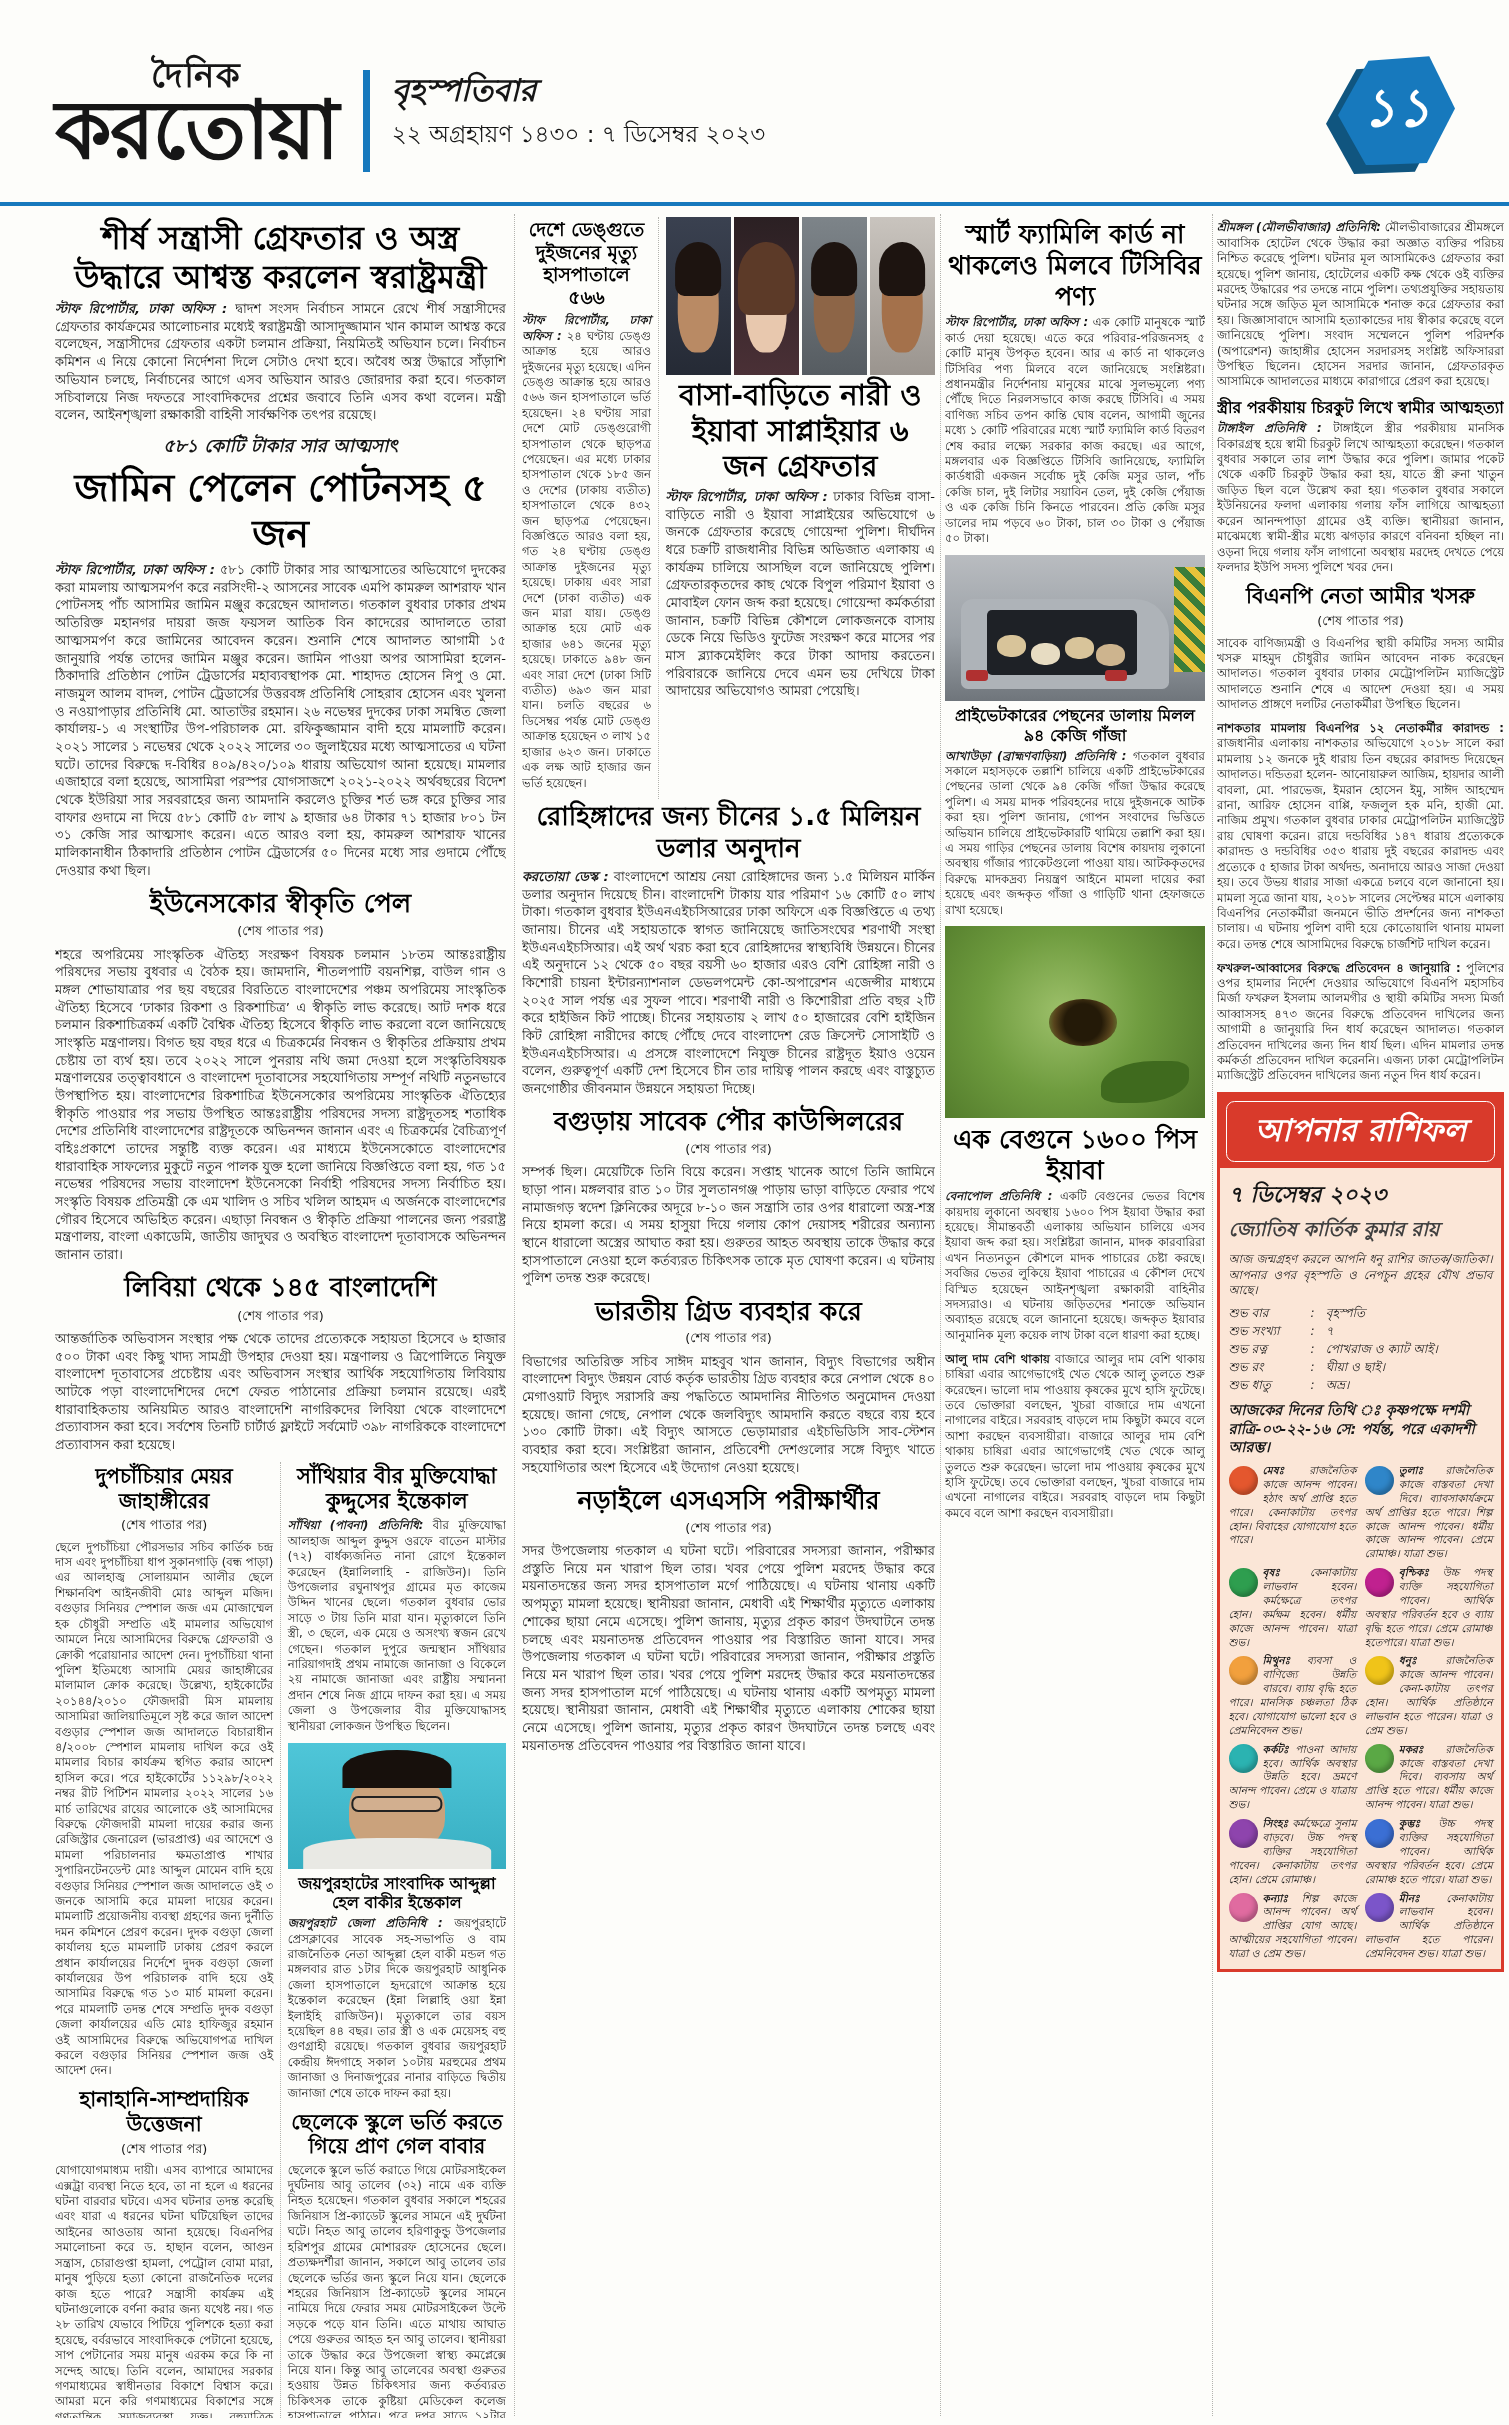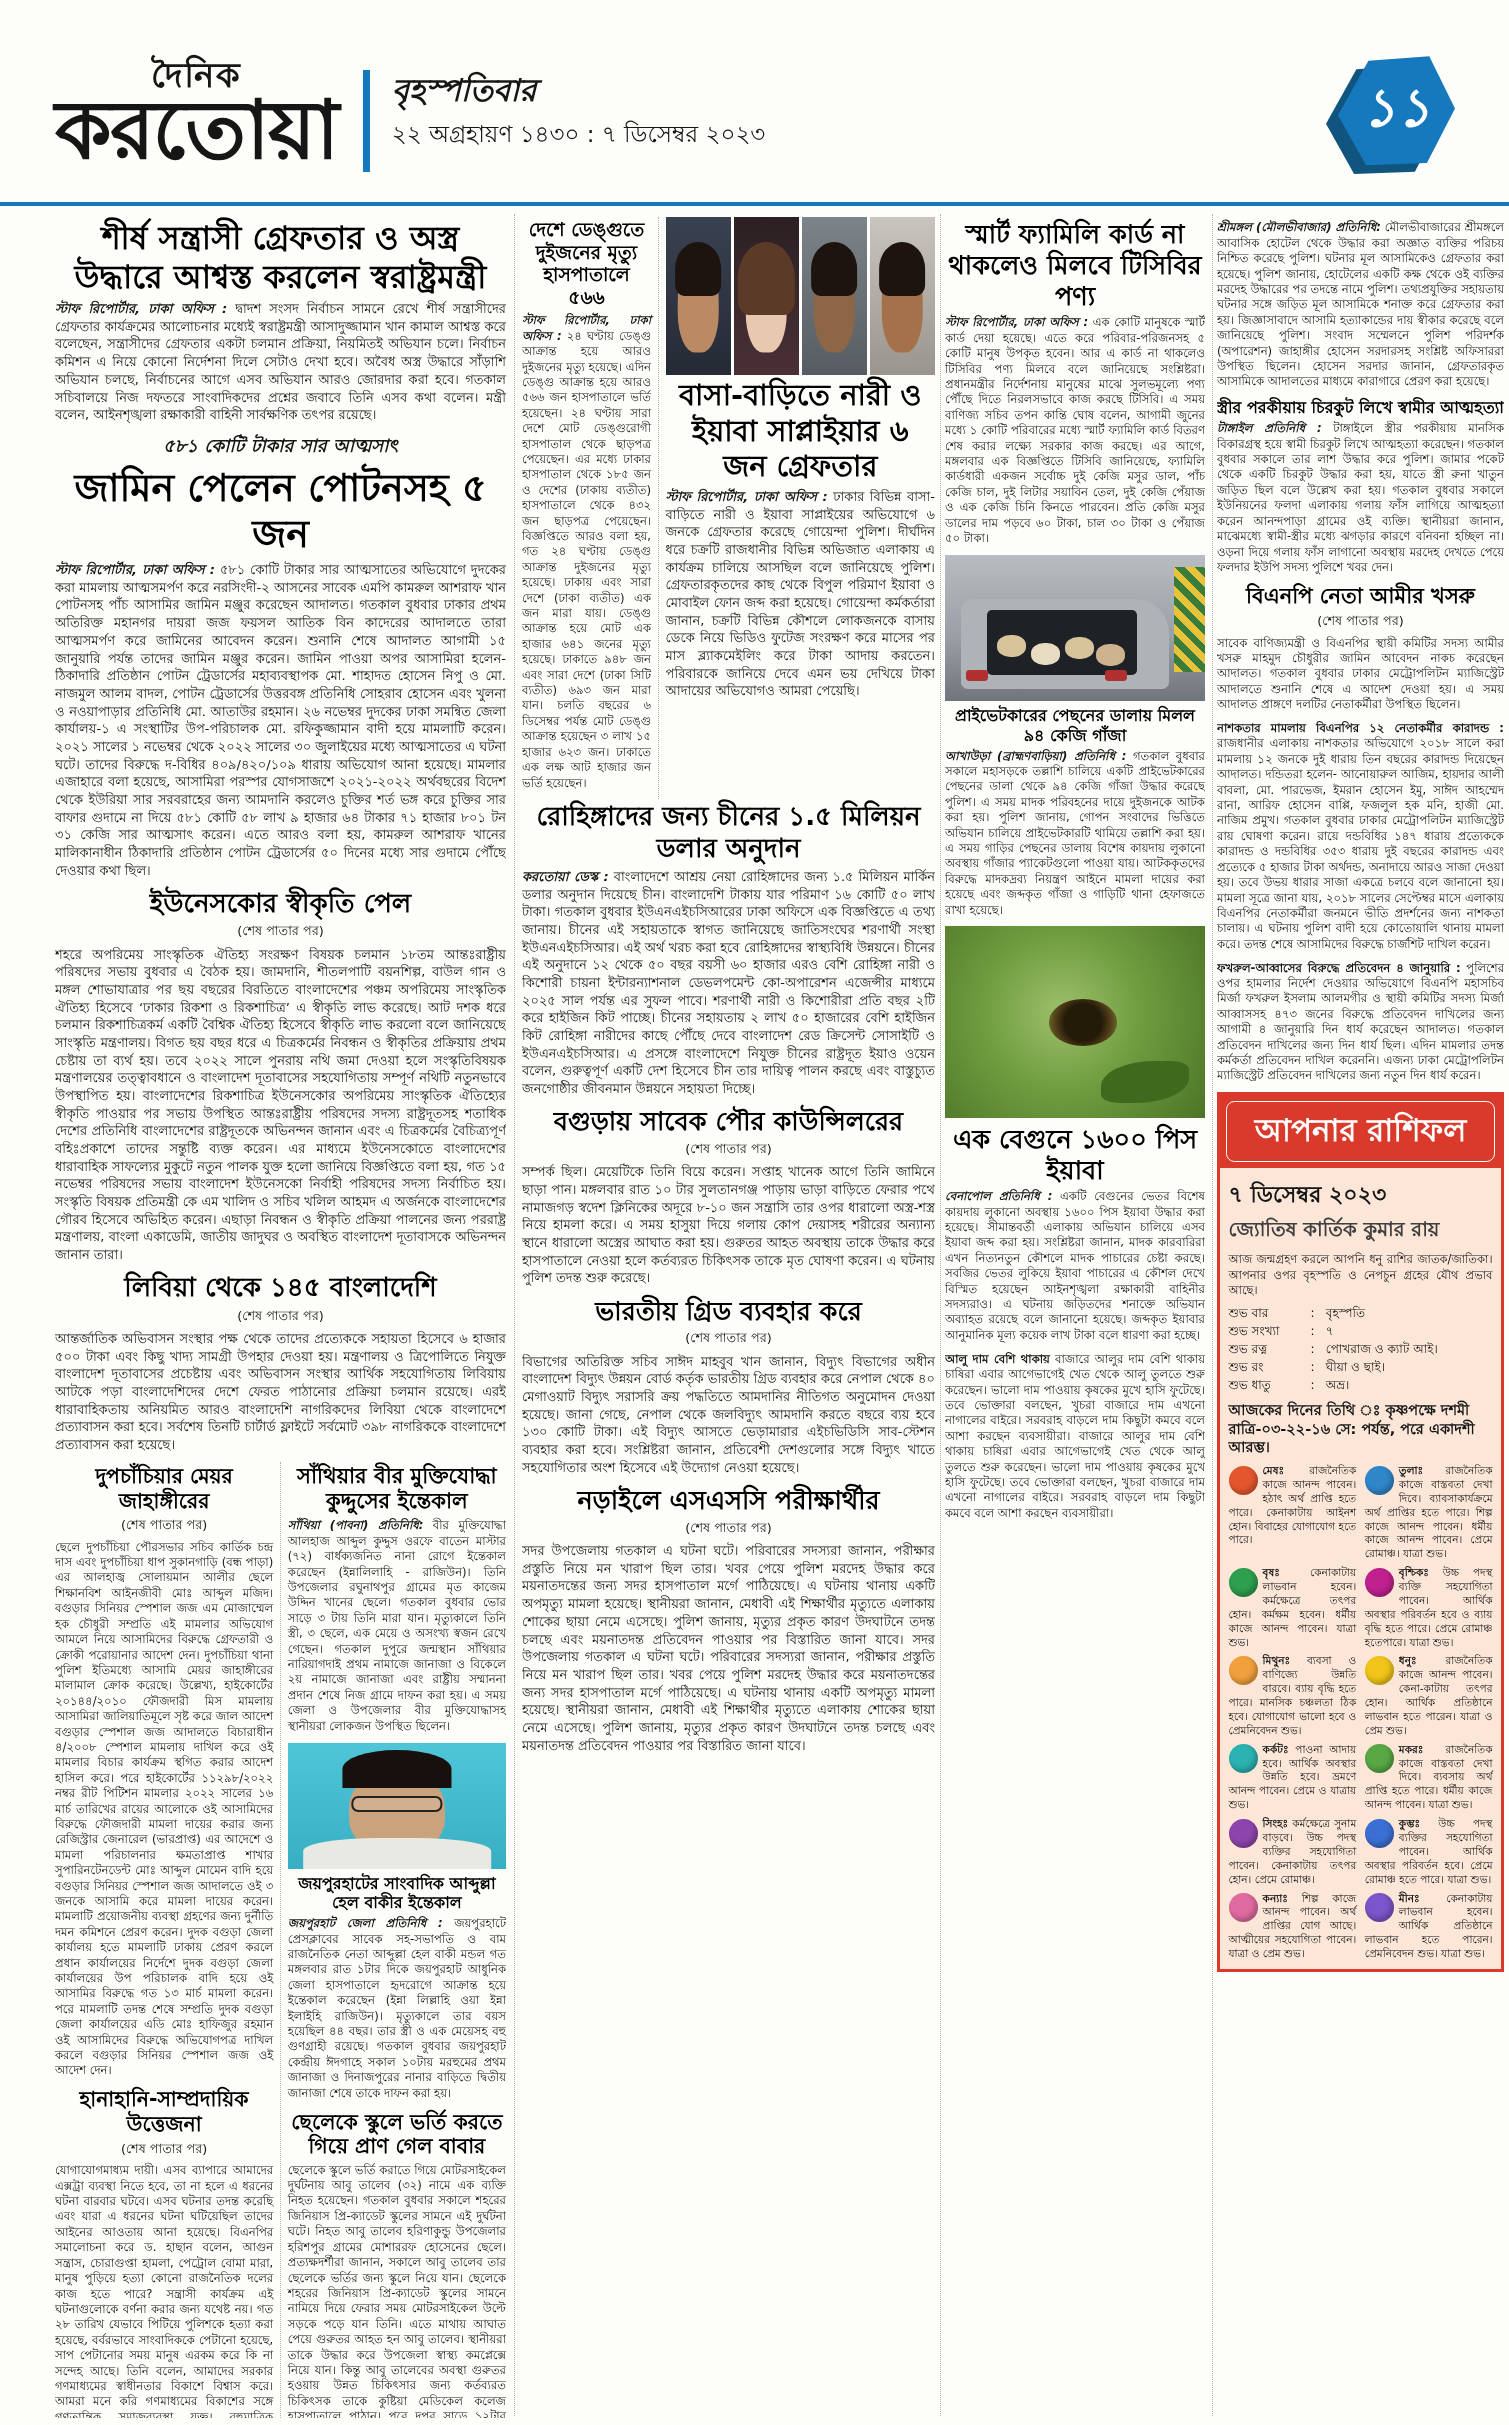--- a/index.html
+++ b/index.html
@@ -79,21 +79,21 @@
         border-radius:46% 46% 40% 40%;background:#caa27c;}
   .por-hair{position:absolute;left:50%;top:6%;transform:translateX(-50%);width:50%;height:30%;
         border-radius:50% 50% 0 0;background:#17100c;}
   .por-shirt{position:absolute;left:50%;bottom:-2%;transform:translateX(-50%);width:86%;height:26%;
         border-radius:40% 40% 0 0;background:#e9e9e4;}
   .por-glass{position:absolute;left:50%;top:42%;transform:translateX(-50%);width:40%;height:10%;
         border:2.6px solid #222;border-radius:6.8px;background:rgba(255,255,255,.15);}
   .brownph{width:126px;height:162px;flex:none;background:linear-gradient(#8a6f5a,#5c463a);margin-left:5.1px;}
   .brownph .por-head{background:#b98a64;} .brownph .por-shirt{background:#30343c;}
   
-  .horo{border:3.4px solid #d93a2b;background:#fbe6d7;margin-top:6.8px;}
+  .horo{border:3.4px solid #d93a2b;background:#fbe6d7;margin-top:6.8px;font-style:italic;}
   .horo-head{background:#d93a2b;padding:6px;}
   .horo-head .inner{border:1.7px solid #fff;border-radius:8.5px;text-align:center;
         color:#fff;font-size:31px;font-weight:900;padding:3.4px 0;}
   .horo-bodyw{padding:6.8px 8.5px 8.5px;}
   .horo-date{font-size:22px;font-weight:800;margin:1.7px 0 1.7px;}
   .horo-astro{font-size:19.6px;font-weight:800;color:#404040;margin:0 0 5px;}
   .horo-intro{font-size:11.5px;line-height:1.35;margin:0 0 5.1px;text-align:justify;}
   .attr{display:flex;font-size:12px;line-height:1.5;}
   .attr .lab{width:82px;flex:none;}
   .attr .col{width:15.3px;flex:none;}
@@ -356,21 +356,21 @@
           <div class="attr">
               <span class="lab">শুভ ধাতু</span>
               <span class="col">:</span>
               <span>অভ্র।</span>
             </div>
         </div>
 
         <div class="horo-tithi">আজকের দিনের তিথি ঃ কৃষ্ণপক্ষে দশমী রাত্রি-০৩-২২-১৬ সে: পর্যন্ত, পরে একাদশী আরম্ভ।</div>
 
         <div class="horo-grid">
-          <div class="zitem"><span class="zicon z0"></span><span class="zname">মেষঃ</span> <span>রাজনৈতিক কাজে আনন্দ পাবেন। হঠাৎ অর্থ প্রাপ্তি হতে পারে। কেনাকাটায় আইনশ হোন। বিবাহের যোগাযোগ হতে পারে।</span></div>
+          <div class="zitem"><span class="zicon z0"></span><span class="zname">মেষঃ</span> <span>রাজনৈতিক কাজে আনন্দ পাবেন। হঠাৎ অর্থ প্রাপ্তি হতে পারে। কেনাকাটায় তৎপর হোন। বিবাহের যোগাযোগ হতে পারে।</span></div>
           <div class="zitem"><span class="zicon z6"></span><span class="zname">তুলাঃ</span> <span>রাজনৈতিক কাজে বাস্তবতা দেখা দিবে। ব্যাবসাকার্যক্রমে অর্থ প্রাপ্তির হতে পারে। শিল্প কাজে আনন্দ পাবেন। ধর্মীয় কাজে আনন্দ পাবেন। প্রেমে রোমাঞ্চ। যাত্রা শুভ।</span></div>
           <div class="zitem"><span class="zicon z1"></span><span class="zname">বৃষঃ</span> <span>কেনাকাটায় লাভবান হবেন। কর্মক্ষেত্রে তৎপর হোন। কর্মক্ষম হবেন। ধর্মীয় কাজে আনন্দ পাবেন। যাত্রা শুভ।</span></div>
           <div class="zitem"><span class="zicon z7"></span><span class="zname">বৃশ্চিকঃ</span> <span>উচ্চ পদস্থ ব্যক্তি সহযোগিতা পাবেন। আর্থিক অবস্থার পরিবর্তন হবে ও ব্যায় বৃদ্ধি হতে পারে। প্রেমে রোমাঞ্চ হতেপারে। যাত্রা শুভ।</span></div>
           <div class="zitem"><span class="zicon z2"></span><span class="zname">মিথুনঃ</span> <span>ব্যবসা ও বাণিজ্যে উন্নতি বারবে। ব্যায় বৃদ্ধি হতে পারে। মানসিক চঞ্চলতা ঠিক হবে। যোগাযোগ ভালো হবে ও প্রেমনিবেদন শুভ।</span></div>
           <div class="zitem"><span class="zicon z8"></span><span class="zname">ধনুঃ</span> <span>রাজনৈতিক কাজে আনন্দ পাবেন। কেনা-কাটায় তৎপর হোন। আর্থিক প্রতিষ্ঠানে লাভবান হতে পারেন। যাত্রা ও প্রেম শুভ।</span></div>
           <div class="zitem"><span class="zicon z3"></span><span class="zname">কর্কটঃ</span> <span>পাওনা আদায় হবে। আর্থিক অবস্থার উন্নতি হবে। ভ্রমণে আনন্দ পাবেন। প্রেমে ও যাত্রায় শুভ।</span></div>
           <div class="zitem"><span class="zicon z9"></span><span class="zname">মকরঃ</span> <span>রাজনৈতিক কাজে বাস্তবতা দেখা দিবে। ব্যবসায় অর্থ প্রাপ্তি হতে পারে। ধর্মীয় কাজে আনন্দ পাবেন। যাত্রা শুভ।</span></div>
           <div class="zitem"><span class="zicon z4"></span><span class="zname">সিংহঃ</span> <span>কর্মক্ষেত্রে সুনাম বাড়বে। উচ্চ পদস্থ ব্যক্তির সহযোগিতা পাবেন। কেনাকাটায় তৎপর হোন। প্রেমে রোমাঞ্চ।</span></div>
           <div class="zitem"><span class="zicon z10"></span><span class="zname">কুম্ভঃ</span> <span>উচ্চ পদস্থ ব্যক্তির সহযোগিতা পাবেন। আর্থিক অবস্থার পরিবর্তন হবে। প্রেমে রোমাঞ্চ হতে পারে। যাত্রা শুভ।</span></div>
           <div class="zitem"><span class="zicon z5"></span><span class="zname">কন্যাঃ</span> <span>শিল্প কাজে আনন্দ পাবেন। অর্থ প্রাপ্তির যোগ আছে। আত্মীয়ের সহযোগিতা পাবেন। যাত্রা ও প্রেম শুভ।</span></div>

